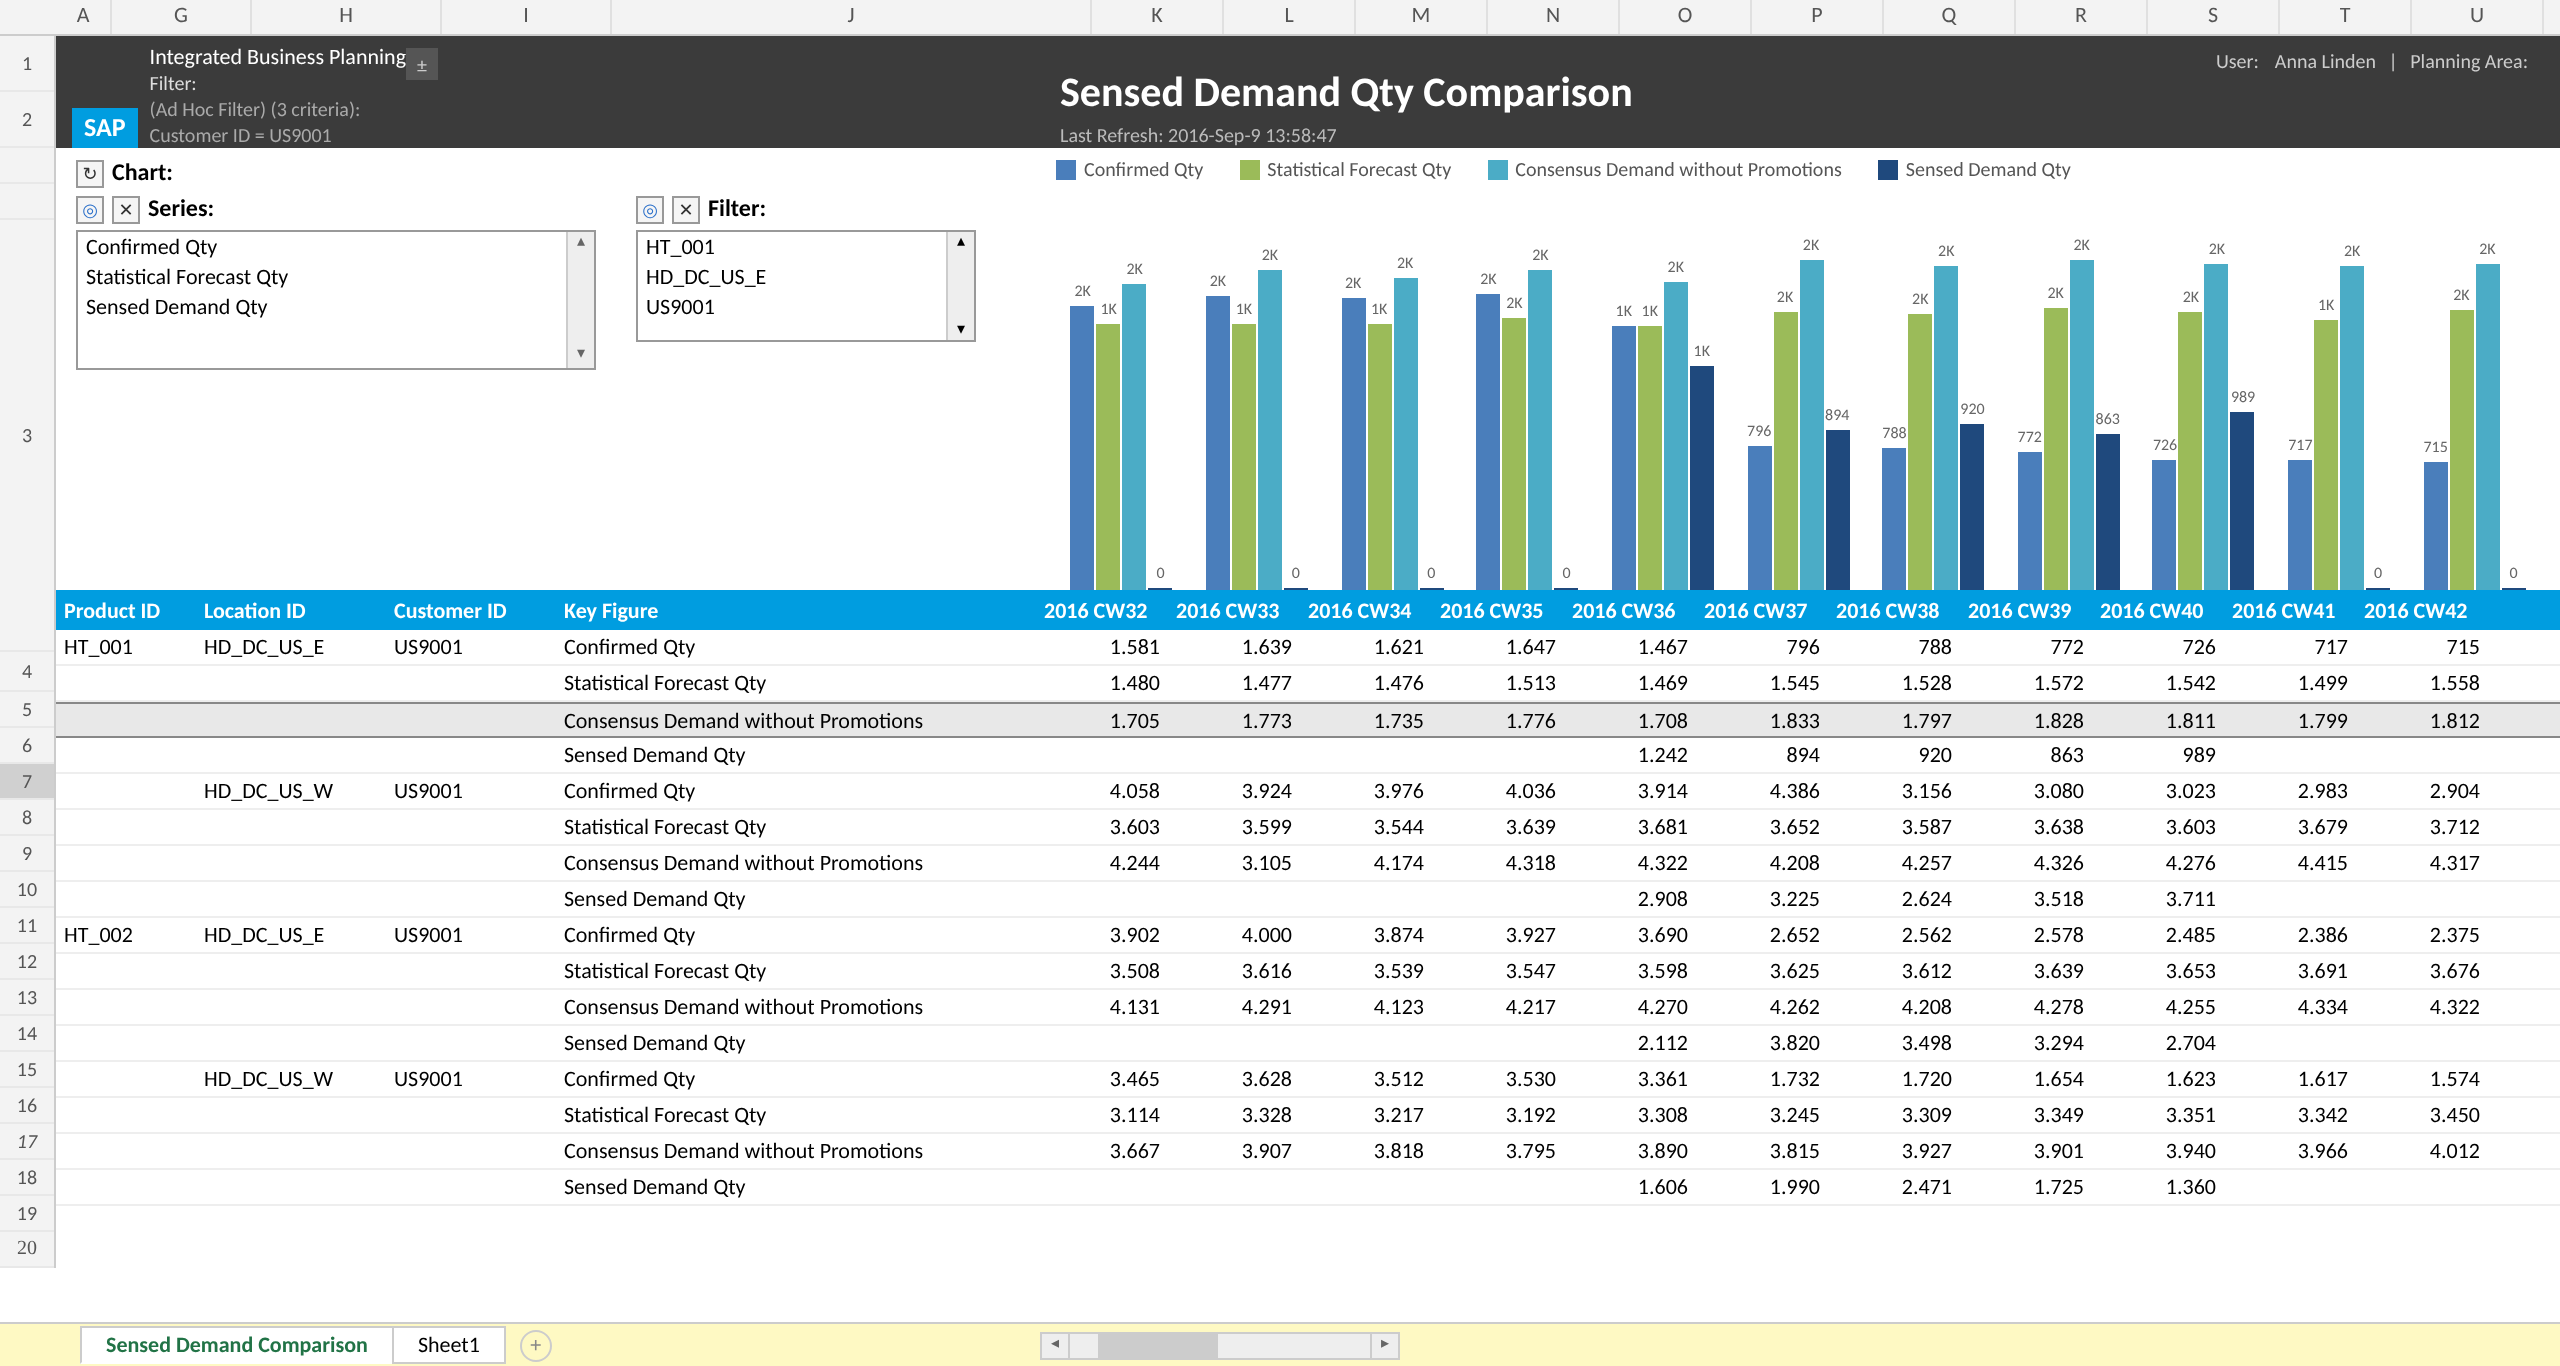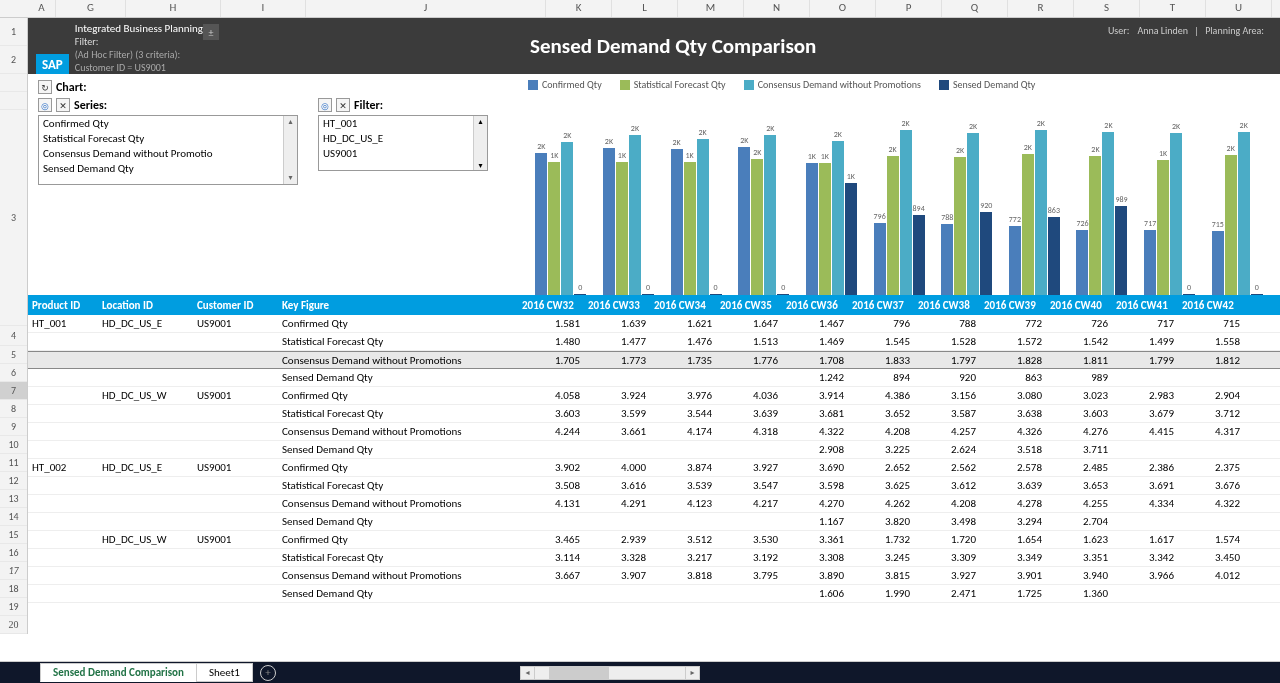--- a/index.html
+++ b/index.html
@@ -42,21 +42,21 @@
 .group { flex:1; display:flex; align-items:flex-end; justify-content:center; gap:1px; position:relative;}
 .bar { width:12px; position:relative;}
 .bar .lbl { position:absolute; top:-12px; width:100%; text-align:center; font-size:8px; color:#666; white-space:nowrap; left:50%; transform:translateX(-50%);}
 .tablehdr { display:flex; background:#009de0; color:#fff; font-weight:bold; font-size:11px; height:20px; align-items:center;}
 .tablehdr div, .datarow div { padding:0 4px; overflow:hidden; white-space:nowrap;}
 .datarow { display:flex; height:18px; font-size:11px; align-items:center; border-bottom:1px solid #eee;}
 .datarow.sel { background:#e8e8e8; border-top:1px solid #888; border-bottom:1px solid #888;}
 .num { text-align:right;}
 .c-prod{width:70px;} .c-loc{width:95px;} .c-cust{width:85px;} .c-key{width:240px;}
 .c-wk{width:66px;}
-.tabs { position:absolute; bottom:0; left:0; right:0; height:22px; background:#0f172a; border-top:1px solid #ccc; display:flex; align-items:center; padding-left:40px; font-size:11px;}
+.tabs { position:absolute; bottom:0; left:0; right:0; height:22px; background:#fef9c3; border-top:1px solid #ccc; display:flex; align-items:center; padding-left:40px; font-size:11px;}
 .tabs .tab { padding:2px 12px; border:1px solid #ccc; background:#fff; margin-right:-1px; cursor:pointer;}
 .tabs .tab.active { color:#217346; font-weight:bold; border-bottom-color:#fff;}
 .tabs .addtab { margin-left:8px; color:#888; width:16px; height:16px; border:1px solid #ccc; border-radius:50%; display:flex; align-items:center; justify-content:center;}
 .hscroll { position:absolute; bottom:3px; left:520px; width:180px; height:14px; background:#eee; border:1px solid #ccc; display:flex;}
 .hscroll .thumb { width:60px; background:#ccc; margin-left:14px;}
 .hscroll .arr { width:14px; text-align:center; font-size:8px; color:#666; border-right:1px solid #ccc;}
 .hscroll .arr.r { border-left:1px solid #ccc; border-right:none; margin-left:auto;}
 </style>
 </head>
 <body>
@@ -117,20 +117,21 @@
               <div>Filter:</div>
               <div class="sub">(Ad Hoc Filter) (3 criteria):</div>
               <div class="sub">Customer ID = US9001</div>
             </div>
           </div>
         </div>
         <div class="refresh-btn">±</div>
       </div>
       <div class="banner-right">
         <h1>Sensed Demand Qty Comparison</h1>
+        <div class="refreshtxt">Last Refresh: 2016-Sep-9  13:58:47</div>
         <div class="userinfo">
           <span>User:</span><span>Anna Linden</span> | <span>Planning Area:</span>
         </div>
       </div>
     </div>
 
     <div class="chart-zone">
       <div class="chart-controls">
         <div class="ctrl-row">
           <div class="mini-btn">↻</div>
@@ -139,21 +140,20 @@
         <div style="display:flex; gap:20px; align-items:flex-start; margin-top:4px;">
           <div>
             <div class="ctrl-row">
               <div class="mini-btn" style="color:#2a6fc9;">◎</div>
               <div class="mini-btn">✕</div>
               <div class="ctrl-head">Series:</div>
             </div>
             <div class="listbox" id="series-lb">
               <div class="lb-item">Confirmed Qty</div>
                 <div class="lb-item">Statistical Forecast Qty</div>
-                <div class="lb-item">Consensus Demand without Promotio</div>
                 <div class="lb-item">Sensed Demand Qty</div>
                 <div class="scrollbtns">
                   <div>▴</div>
                   <div>▾</div>
                 </div>
             </div>
           </div>
           <div>
             <div class="ctrl-row">
               <div class="mini-btn" style="color:#2a6fc9;">◎</div>
@@ -470,21 +470,21 @@
           <div class="c-wk num">3.603</div>
           <div class="c-wk num">3.679</div>
           <div class="c-wk num">3.712</div>
         </div>
         <div class="datarow">
           <div class="c-prod"></div>
           <div class="c-loc"></div>
           <div class="c-cust"></div>
           <div class="c-key">Consensus Demand without Promotions</div>
           <div class="c-wk num">4.244</div>
-          <div class="c-wk num">3.661</div>
+          <div class="c-wk num">3.105</div>
           <div class="c-wk num">4.174</div>
           <div class="c-wk num">4.318</div>
           <div class="c-wk num">4.322</div>
           <div class="c-wk num">4.208</div>
           <div class="c-wk num">4.257</div>
           <div class="c-wk num">4.326</div>
           <div class="c-wk num">4.276</div>
           <div class="c-wk num">4.415</div>
           <div class="c-wk num">4.317</div>
         </div>
@@ -558,35 +558,35 @@
         </div>
         <div class="datarow">
           <div class="c-prod"></div>
           <div class="c-loc"></div>
           <div class="c-cust"></div>
           <div class="c-key">Sensed Demand Qty</div>
           <div class="c-wk num"></div>
           <div class="c-wk num"></div>
           <div class="c-wk num"></div>
           <div class="c-wk num"></div>
-          <div class="c-wk num">1.167</div>
+          <div class="c-wk num">2.112</div>
           <div class="c-wk num">3.820</div>
           <div class="c-wk num">3.498</div>
           <div class="c-wk num">3.294</div>
           <div class="c-wk num">2.704</div>
           <div class="c-wk num"></div>
           <div class="c-wk num"></div>
         </div>
         <div class="datarow">
           <div class="c-prod"></div>
           <div class="c-loc">HD_DC_US_W</div>
           <div class="c-cust">US9001</div>
           <div class="c-key">Confirmed Qty</div>
           <div class="c-wk num">3.465</div>
-          <div class="c-wk num">2.939</div>
+          <div class="c-wk num">3.628</div>
           <div class="c-wk num">3.512</div>
           <div class="c-wk num">3.530</div>
           <div class="c-wk num">3.361</div>
           <div class="c-wk num">1.732</div>
           <div class="c-wk num">1.720</div>
           <div class="c-wk num">1.654</div>
           <div class="c-wk num">1.623</div>
           <div class="c-wk num">1.617</div>
           <div class="c-wk num">1.574</div>
         </div>

